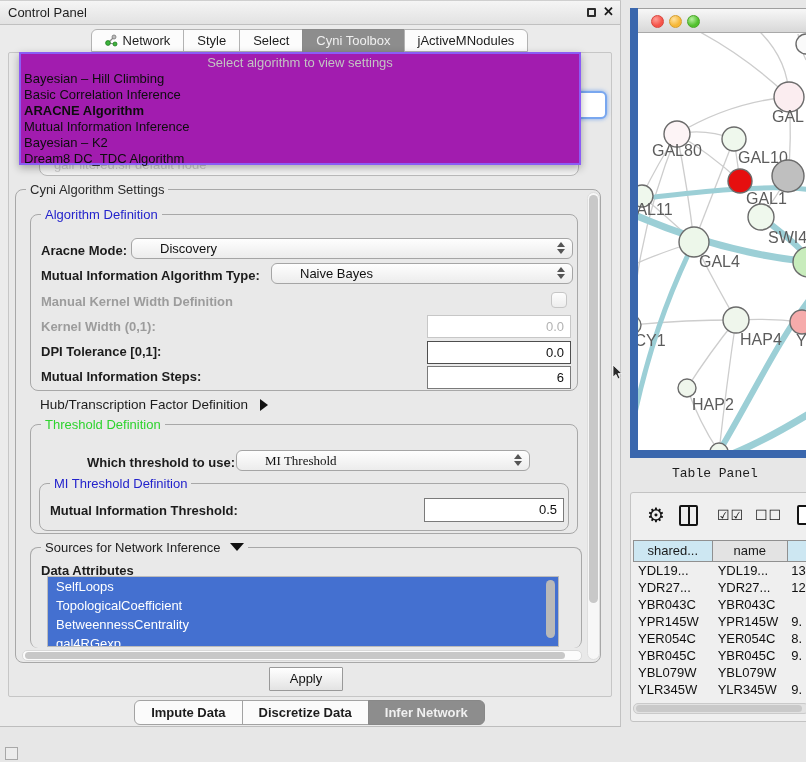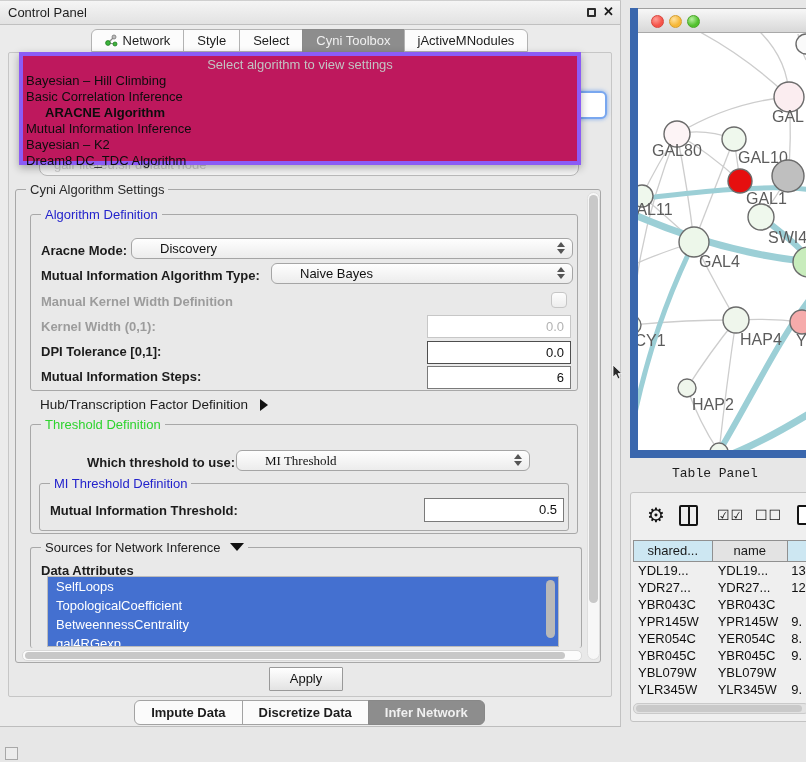--- a/index.html
+++ b/index.html
@@ -25,37 +25,37 @@
   .tab.first { border-radius:6px 0 0 0; }
   .tab.last  { border-radius:0 6px 0 0; }
   .tab.selected { background:#8d8d8d; color:#f0f0f0; border-color:#8a8a8a; }
 
   
   #cp-content { position:absolute; left:8px; top:51px; width:604px; height:645px;
     background:#e9e9e9; border:1px solid #c6c6c6; border-radius:2px; }
 
   
   #algo-dropdown { position:absolute; left:10px; top:-1px; width:562px; height:113px;
-    background:#be185d; border:4px solid #8b5cf6; box-shadow:0 3px 8px rgba(0,0,0,.30);
+    background:#a21caf; border:2px solid #8b5cf6; box-shadow:0 3px 8px rgba(0,0,0,.30);
     z-index:60; }
   #algo-placeholder { display:block; text-align:center; font-size:13px; color:#c3c3c3;
     line-height:16px; margin-top:1px; }
   .algo-item { font-size:13px; line-height:15.9px; color:#0d0d0d; padding-left:3px; white-space:nowrap; }
-  .algo-item.selected { font-weight:bold;margin-left:19px; }
+  .algo-item.selected { font-weight:bold; }
 
   
   #bg-combo { position:absolute; left:30px; top:100px; width:540px; height:23px;
     background:#f4f4f4; border:1px solid #b9b9b9; border-radius:8px; z-index:5;
     font-size:13px; line-height:21px; color:#cbcbcb; padding-left:14px; overflow:hidden; }
   #bg-combo-focus { position:absolute; left:560px; top:38px; width:38px; height:28px;
     background:#fff; border:2px solid #79a7ef; border-radius:6px;
     box-shadow:0 0 4px #79a7ef; z-index:5; }
 
   
-  .group { position:absolute; border:1px solid #a8a8a8; border-radius:3px; }
+  .group { position:absolute; border:1px solid #a8a8a8; border-radius:8px; }
   .group-title { position:absolute; top:-8px; left:10px; background:#e9e9e9;
     padding:0 4px; font-size:13px; white-space:nowrap; }
 
   .lbl { position:absolute; font-size:13px; font-weight:bold; color:#1c1c1c; white-space:nowrap; }
   .lbl.dis { color:#9c9c9c; }
 
   .combo { position:absolute; background:linear-gradient(#fefefe,#ececec);
     border:1px solid #a5a5a5; border-radius:6px; font-size:13px; line-height:19px;
     color:#111; padding-left:28px; }
   .spin { position:absolute; right:7px; top:3px; width:9px; display:flex;

